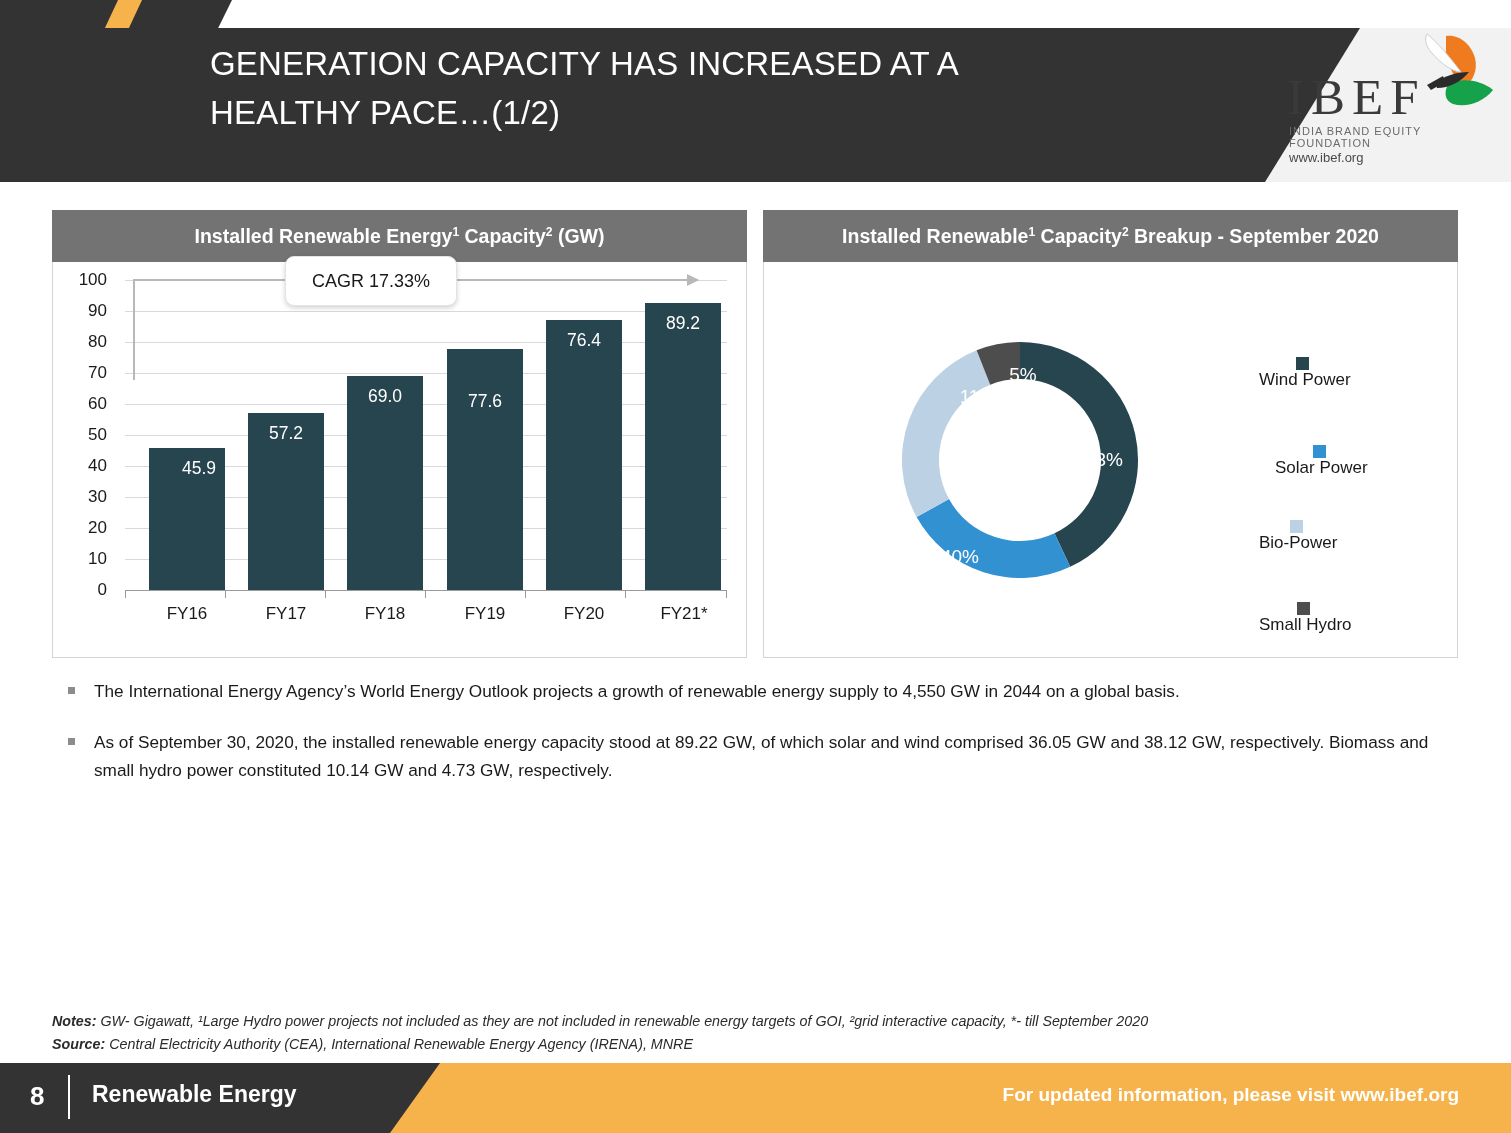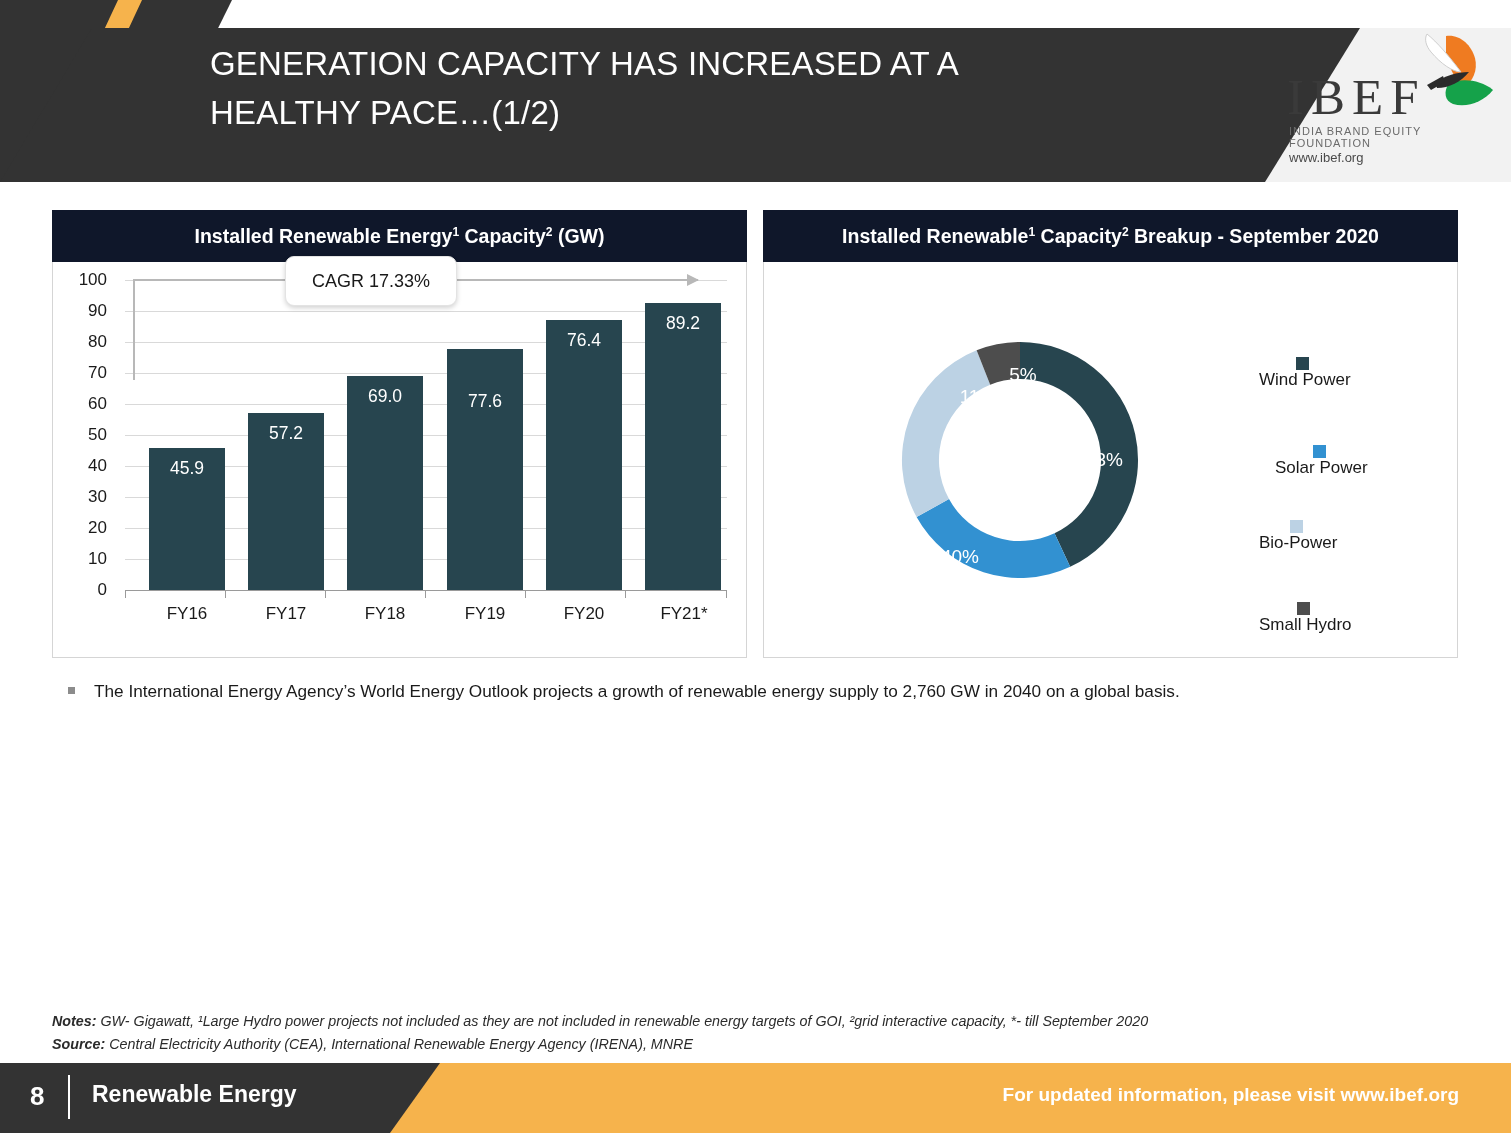--- a/index.html
+++ b/index.html
@@ -29,21 +29,21 @@
   .logo-sub{
     position:absolute;left:6px;top:95px;font-size:11px;letter-spacing:1.0px;
     color:#6b6b6b;
   }
   .logo-url{position:absolute;left:6px;top:120px;font-size:13px;color:#4a4a4a;}
   .logo-bird{position:absolute;left:108px;top:-2px;width:112px;height:96px;}
 
   
   .panel{position:absolute;}
   .panel-hdr{
-    background:#0f172a;color:#fff;font-weight:bold;font-size:19.5px;
+    background:#737373;color:#fff;font-weight:bold;font-size:19.5px;
     display:flex;align-items:center;justify-content:center;
     position:relative;
   }
   .panel-hdr .fold{
     position:absolute;left:0;bottom:-13px;width:26px;height:14px;overflow:hidden;
   }
   .panel-body{
     background:#ffffff;border:1px solid #d5d5d5;border-top:none;
     position:relative;box-sizing:border-box;
   }
@@ -168,21 +168,21 @@
       <div class="cagr-arrow" style="left:80px;top:17px;width:565px;"></div>
       <div class="cagr-box" style="left:232px;top:-6px;width:170px;height:48px;">CAGR 17.33%</div>
 
       <div class="bar" style="left:96px;top:186px;width:76px;height:142px;"></div>
       <div class="bar" style="left:195px;top:151px;width:76px;height:177px;"></div>
       <div class="bar" style="left:294px;top:114px;width:76px;height:214px;"></div>
       <div class="bar" style="left:394px;top:87px;width:76px;height:241px;"></div>
       <div class="bar" style="left:493px;top:58px;width:76px;height:270px;"></div>
       <div class="bar" style="left:592px;top:41px;width:76px;height:287px;"></div>
 
-      <div class="bar-label" style="left:96px;top:196px;width:76px;">45.9</div>
+      <div class="bar-label" style="left:96px;top:196px;width:76px;padding-left:12px;">45.9</div>
       <div class="bar-label" style="left:195px;top:161px;width:76px;">57.2</div>
       <div class="bar-label" style="left:294px;top:124px;width:76px;">69.0</div>
       <div class="bar-label" style="left:394px;top:97px;width:76px;margin-top:32px;">77.6</div>
       <div class="bar-label" style="left:493px;top:68px;width:76px;">76.4</div>
       <div class="bar-label" style="left:592px;top:51px;width:76px;">89.2</div>
 
       <div class="axis-line" style="left:72px;top:328px;width:602px;height:1px;"></div>
       <div class="tickmark" style="left:72px;top:329px;"></div>
       <div class="tickmark" style="left:172px;top:329px;"></div>
       <div class="tickmark" style="left:272px;top:329px;"></div>
@@ -247,21 +247,22 @@
       </div>
       <div class="legend-item" style="top:245px;left:0;">
         <span class="legend-sw" style="background:#4d4d4d;"></span>
         <span class="legend-tx">Small Hydro</span>
       </div>
     </div>
   </div>
 </div>
 
 <div class="bullets">
-  <div class="bullet">The International Energy Agency’s World Energy Outlook projects a growth of renewable energy supply to 2,760 GW in 2040 on a global basis.</div>
+  <div class="bullet">The International Energy Agency’s World Energy Outlook projects a growth of renewable energy supply to 4,550 GW in 2044 on a global basis.</div>
+  <div class="bullet">As of September 30, 2020, the installed renewable energy capacity stood at 89.22 GW, of which solar and wind comprised 36.05 GW and 38.12 GW, respectively. Biomass and small hydro power constituted 10.14 GW and 4.73 GW, respectively.</div>
 </div>
 
 <div class="notes">
   <div>
     <b>Notes:</b><span> GW- Gigawatt, ¹Large Hydro power projects not included as they are not included in renewable energy targets of GOI, ²grid interactive capacity, *- till September 2020</span>
   </div>
   <div>
     <b>Source:</b><span> Central Electricity Authority (CEA), International Renewable Energy Agency (IRENA), MNRE</span>
   </div>
 </div>

